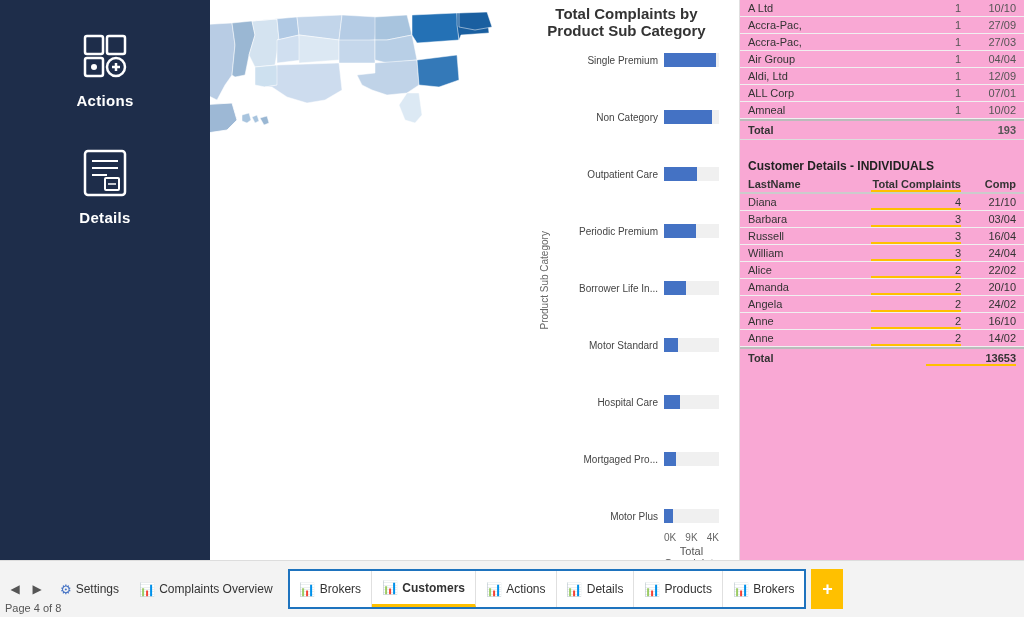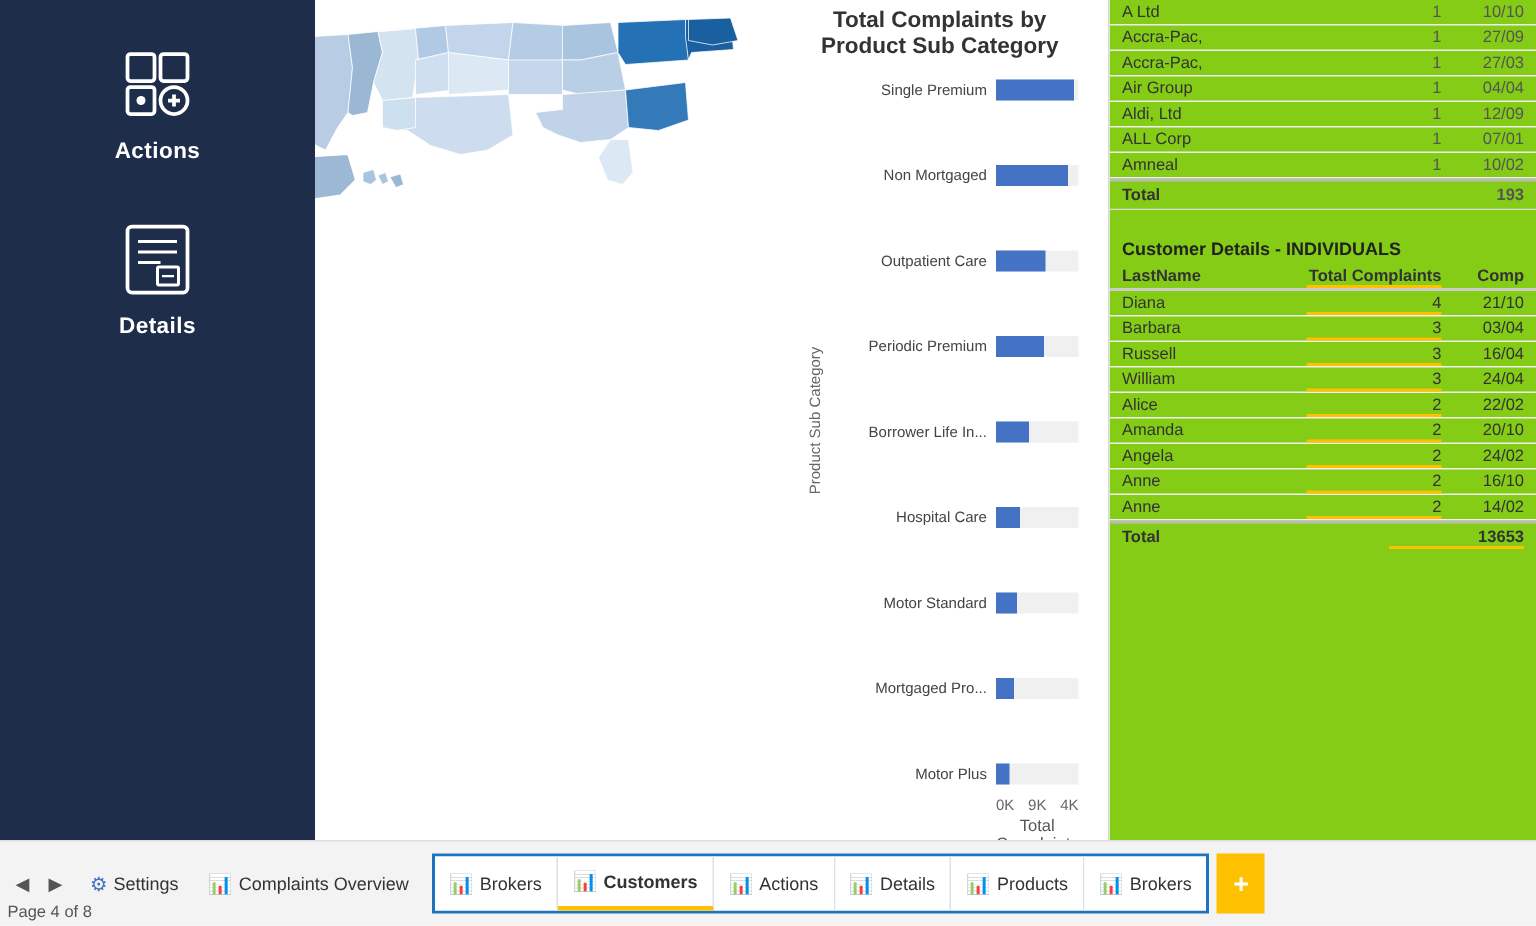--- a/index.html
+++ b/index.html
@@ -173,21 +173,21 @@
       margin-top: 2px;
     }
 
     
     .right-panel {
       width: 285px;
       border-left: 1px solid #e0e0e0;
       display: flex;
       flex-direction: column;
       overflow: hidden;
-      background: #84cc16;
+      background: #f9a8d4;
     }
 
     .companies-table {
       flex: 0 0 auto;
       overflow: hidden;
     }
 
     .table-row {
       display: flex;
       padding: 2px 8px;
@@ -461,21 +461,21 @@
           <span class="y-axis-label">Product Sub Category</span>
         </div>
         <div class="chart-body" id="bar-chart-body">
         <div class="bar-row">
               <span class="bar-label">Single Premium</span>
               <div class="bar-track">
                 <div class="bar-fill" style="width: 95%;"></div>
               </div>
             </div>
             <div class="bar-row">
-              <span class="bar-label">Non Mortgaged</span>
+              <span class="bar-label">Non Category</span>
               <div class="bar-track">
                 <div class="bar-fill" style="width: 87.5%;"></div>
               </div>
             </div>
             <div class="bar-row">
               <span class="bar-label">Outpatient Care</span>
               <div class="bar-track">
                 <div class="bar-fill" style="width: 60%;"></div>
               </div>
             </div>
@@ -485,29 +485,29 @@
                 <div class="bar-fill" style="width: 57.5%;"></div>
               </div>
             </div>
             <div class="bar-row">
               <span class="bar-label">Borrower Life In...</span>
               <div class="bar-track">
                 <div class="bar-fill" style="width: 40%;"></div>
               </div>
             </div>
             <div class="bar-row">
+              <span class="bar-label">Motor Standard</span>
+              <div class="bar-track">
+                <div class="bar-fill" style="width: 25%;"></div>
+              </div>
+            </div>
+            <div class="bar-row">
               <span class="bar-label">Hospital Care</span>
               <div class="bar-track">
                 <div class="bar-fill" style="width: 30%;"></div>
-              </div>
-            </div>
-            <div class="bar-row">
-              <span class="bar-label">Motor Standard</span>
-              <div class="bar-track">
-                <div class="bar-fill" style="width: 25%;"></div>
               </div>
             </div>
             <div class="bar-row">
               <span class="bar-label">Mortgaged Pro...</span>
               <div class="bar-track">
                 <div class="bar-fill" style="width: 21.25%;"></div>
               </div>
             </div>
             <div class="bar-row">
               <span class="bar-label">Motor Plus</span>

